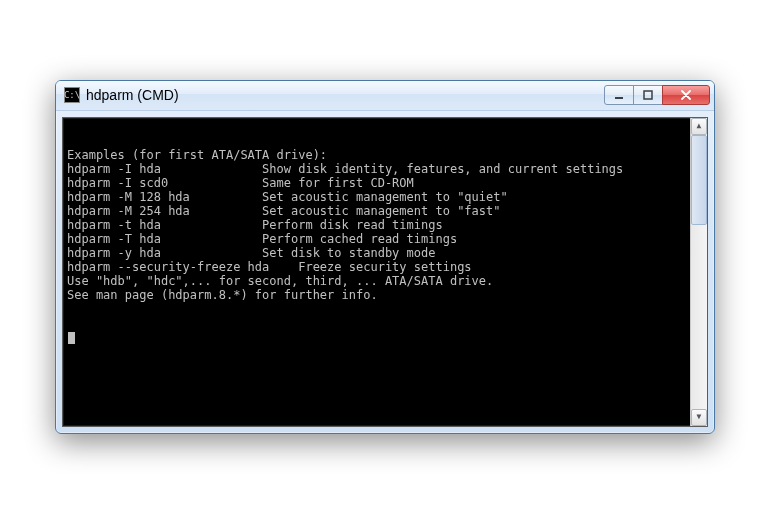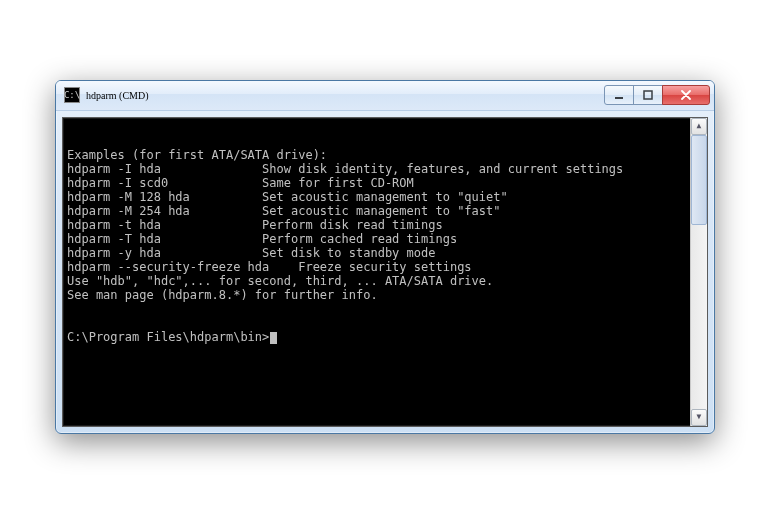--- a/index.html
+++ b/index.html
@@ -34,24 +34,23 @@
     margin-right: 6px;
     display: inline-flex;
     align-items: center;
     justify-content: center;
     background: #000;
     color: #ccc;
     font: 9px/1 monospace;
     border: 1px solid #888;
   }
   .title-text {
-    font-size: 10px;
+    font-size: 14px;
     color: #000;
     flex: 1;
-    font-family: Liberation Serif, serif;
   }
   .win-controls {
     display: flex;
     gap: 0;
     margin-right: 2px;
   }
   .win-btn {
     width: 30px;
     height: 20px;
     border: 1px solid #7a95b5;
@@ -143,21 +142,21 @@
       <span class="win-btn close">
         <svg width="12" height="10" viewBox="0 0 12 10">
             <path d="M2 1 L10 9 M10 1 L2 9" stroke="#fff" stroke-width="1.8" stroke-linecap="round"></path>
           </svg>
       </span>
     </div>
   </div>
   <div class="client-wrap">
     <div class="console">
       <div id="console-lines"><div class="line">Examples (for first ATA/SATA drive):</div><div class="line">hdparm -I hda              Show disk identity, features, and current settings</div><div class="line">hdparm -I scd0             Same for first CD-ROM</div><div class="line">hdparm -M 128 hda          Set acoustic management to "quiet"</div><div class="line">hdparm -M 254 hda          Set acoustic management to "fast"</div><div class="line">hdparm -t hda              Perform disk read timings</div><div class="line">hdparm -T hda              Perform cached read timings</div><div class="line">hdparm -y hda              Set disk to standby mode</div><div class="line">hdparm --security-freeze hda    Freeze security settings</div><div class="line">Use "hdb", "hdc",... for second, third, ... ATA/SATA drive.</div><div class="line">See man page (hdparm.8.*) for further info.</div><div class="line"></div></div>
-      <div class="line"><span>C:\Program Files\hdparm\bin&gt;</span><span class="cursor"></span></div>
+      <div class="line"><span class="cursor"></span></div>
       <div class="scroll-track">
         <div class="scroll-arrow">▲</div>
         <div class="scroll-thumb"></div>
         <div class="scroll-spacer"></div>
         <div class="scroll-arrow">▼</div>
       </div>
     </div>
   </div>
 </div>
 

